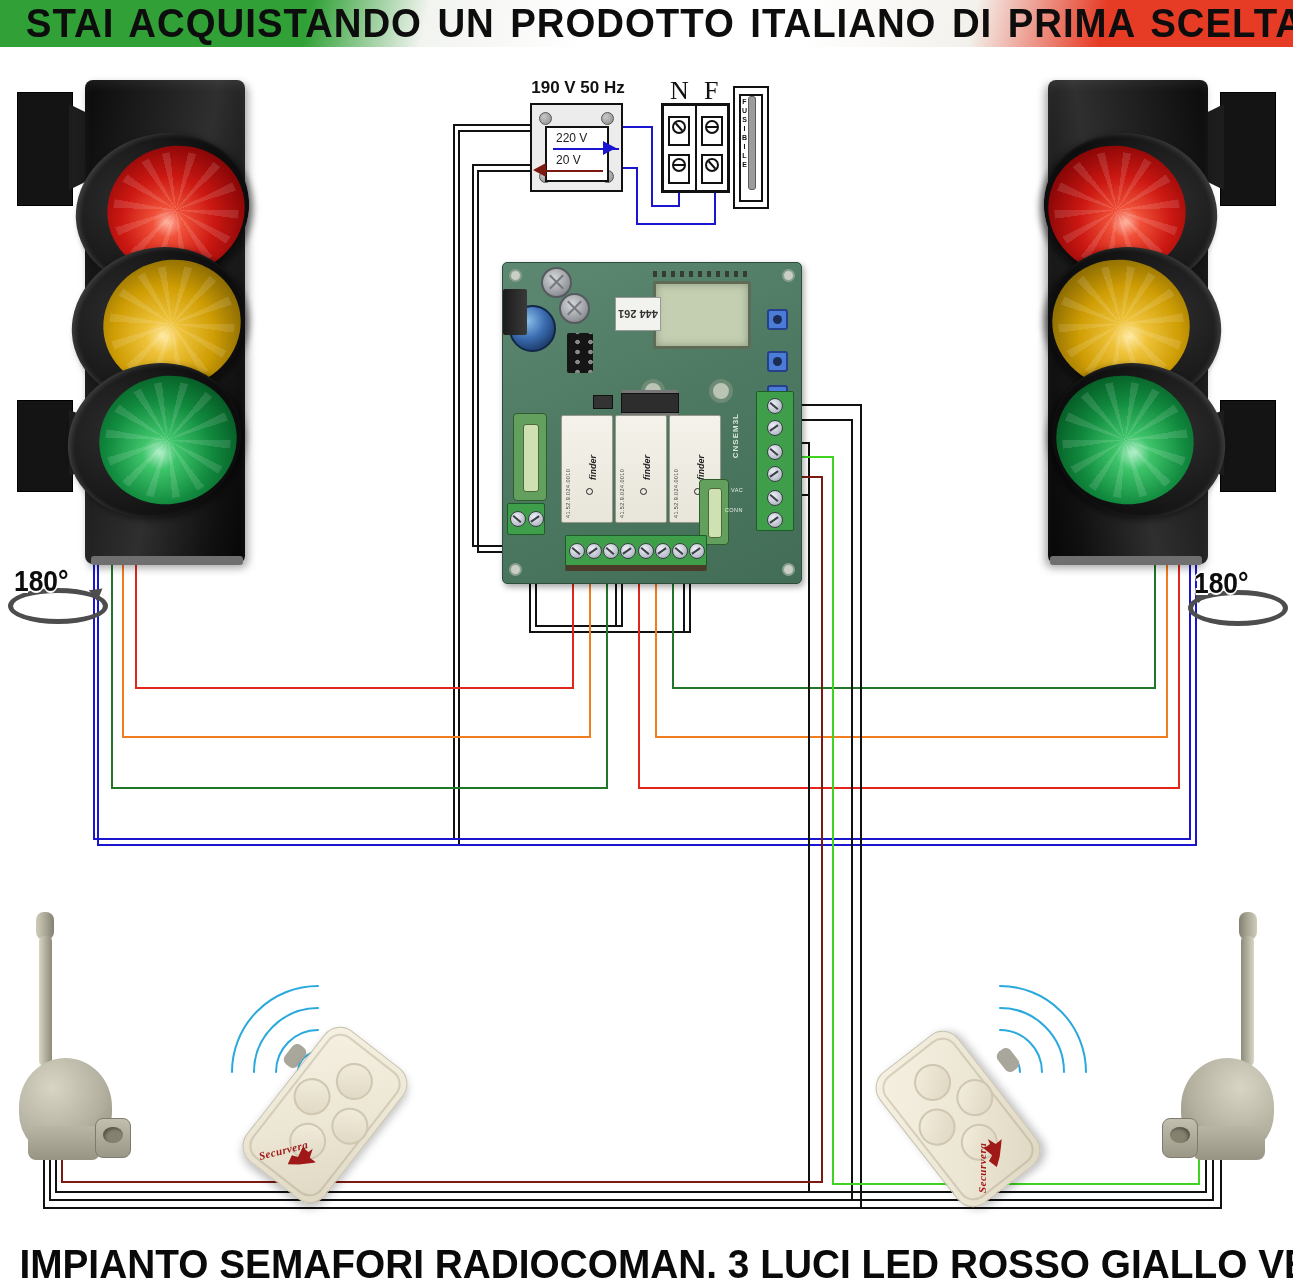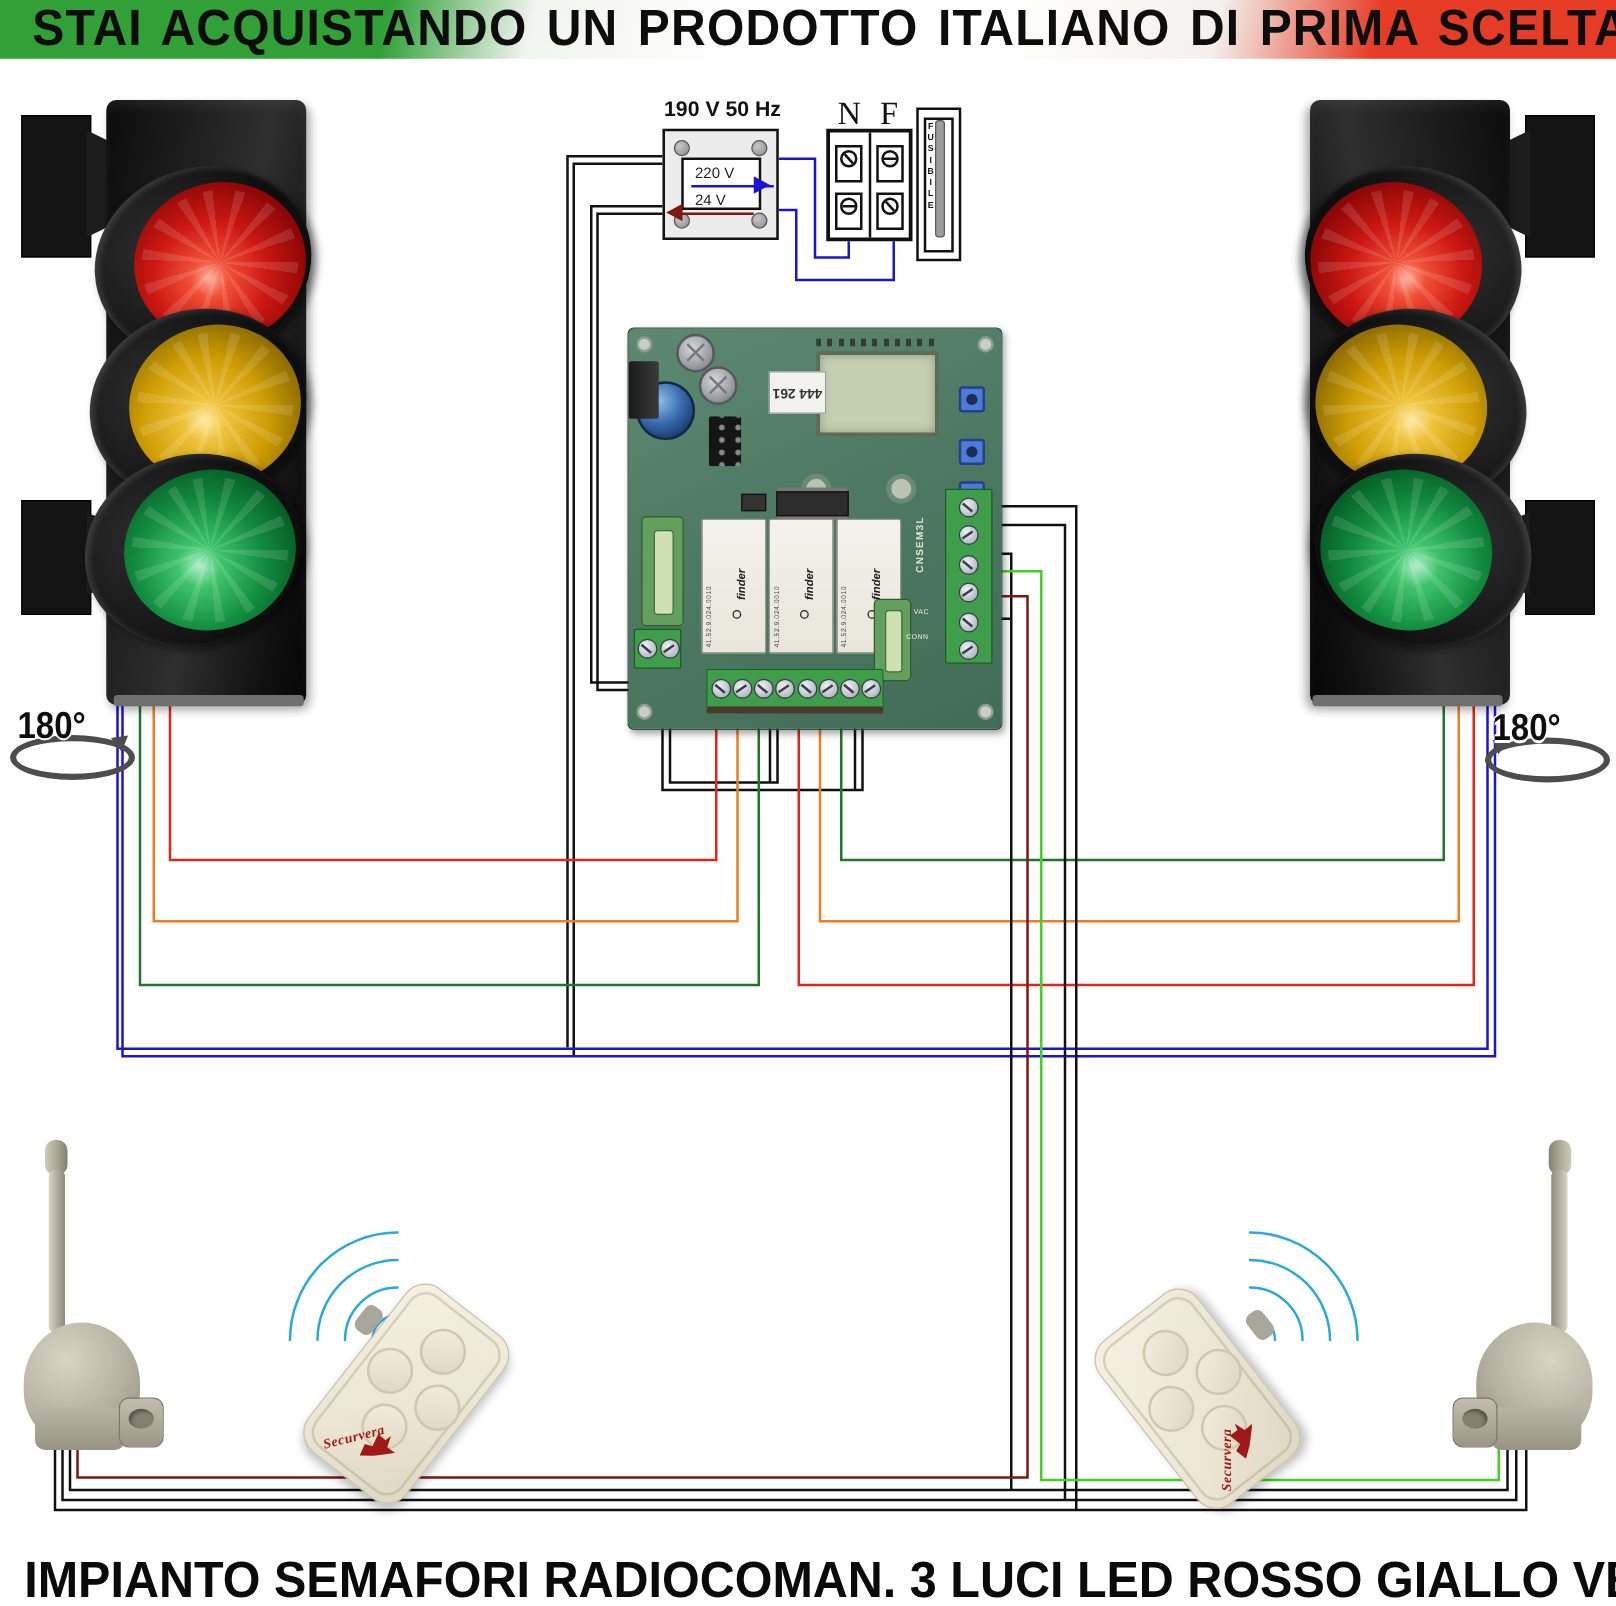--- a/index.html
+++ b/index.html
@@ -30,21 +30,21 @@
   .w-drd{stroke:#7c1a12;}
   .wave{stroke:#2aa9dd;stroke-width:7;stroke-linecap:round;}
 
   
   .xf-title{position:absolute;left:503px;top:78px;width:150px;text-align:center;
     font-size:17px;font-weight:800;color:#111;z-index:3;}
   .xf-box{position:absolute;left:530px;top:103px;width:93px;height:89px;background:#ececec;
     border:2px solid #111;box-sizing:border-box;z-index:2;}
   .xf-screw{position:absolute;width:11px;height:11px;border-radius:50%;
     background:radial-gradient(circle at 35% 35%,#c8c8c8,#8a8a8a);border:1px solid #555;}
-  .xf-core{position:absolute;left:13px;top:21px;width:64px;height:42px;background:#fff;
+  .xf-core{position:absolute;left:13px;top:21px;width:64px;height:56px;background:#fff;
     border:2px solid #111;box-sizing:border-box;}
   .xf-lab{position:absolute;font-size:12px;color:#222;white-space:nowrap;}
   .arr-shaft{position:absolute;height:2px;}
   .arr-head{position:absolute;width:0;height:0;border:7px solid transparent;}
 
   
   .nf-lab{position:absolute;top:76px;font-family:"Liberation Serif",serif;font-size:26px;color:#111;z-index:3;}
   .nf-box{position:absolute;left:661px;top:103px;width:69px;height:90px;background:#fff;
     border:3px solid #111;box-sizing:border-box;z-index:2;}
   .nf-div{position:absolute;left:31px;top:0;width:2px;height:100%;background:#111;}
@@ -242,21 +242,21 @@
 <div class="xf-title">190 V 50 Hz</div>
 <div class="xf-box">
   <div class="xf-screw" style="left:7px;top:7px;"></div>
   <div class="xf-screw" style="right:7px;top:7px;"></div>
   <div class="xf-screw" style="left:7px;bottom:7px;"></div>
   <div class="xf-screw" style="right:7px;bottom:7px;"></div>
   <div class="xf-core">
     <div class="xf-lab" style="left:9px;top:3px;">220 V</div>
     <div class="arr-shaft" style="left:6px;top:20px;width:66px;background:#1a16cf;"></div>
     <div class="arr-head" style="left:56px;top:13px;border-left:13px solid #1a16cf;"></div>
-    <div class="xf-lab" style="left:9px;top:25px;">24 V</div>
+    <div class="xf-lab" style="left:9px;top:25px;">20 V</div>
     <div class="arr-shaft" style="left:-8px;top:42px;width:64px;background:#7c1a12;"></div>
     <div class="arr-head" style="left:-21px;top:35px;border-right:13px solid #7c1a12;"></div>
   </div>
 </div>
 
 <div class="nf-lab" style="left:670px;">N</div>
 <div class="nf-lab" style="left:704px;">F</div>
 <div class="nf-box">
   <div class="nf-div"></div>
   <div class="nf-cell" style="left:4px;top:10px;">

